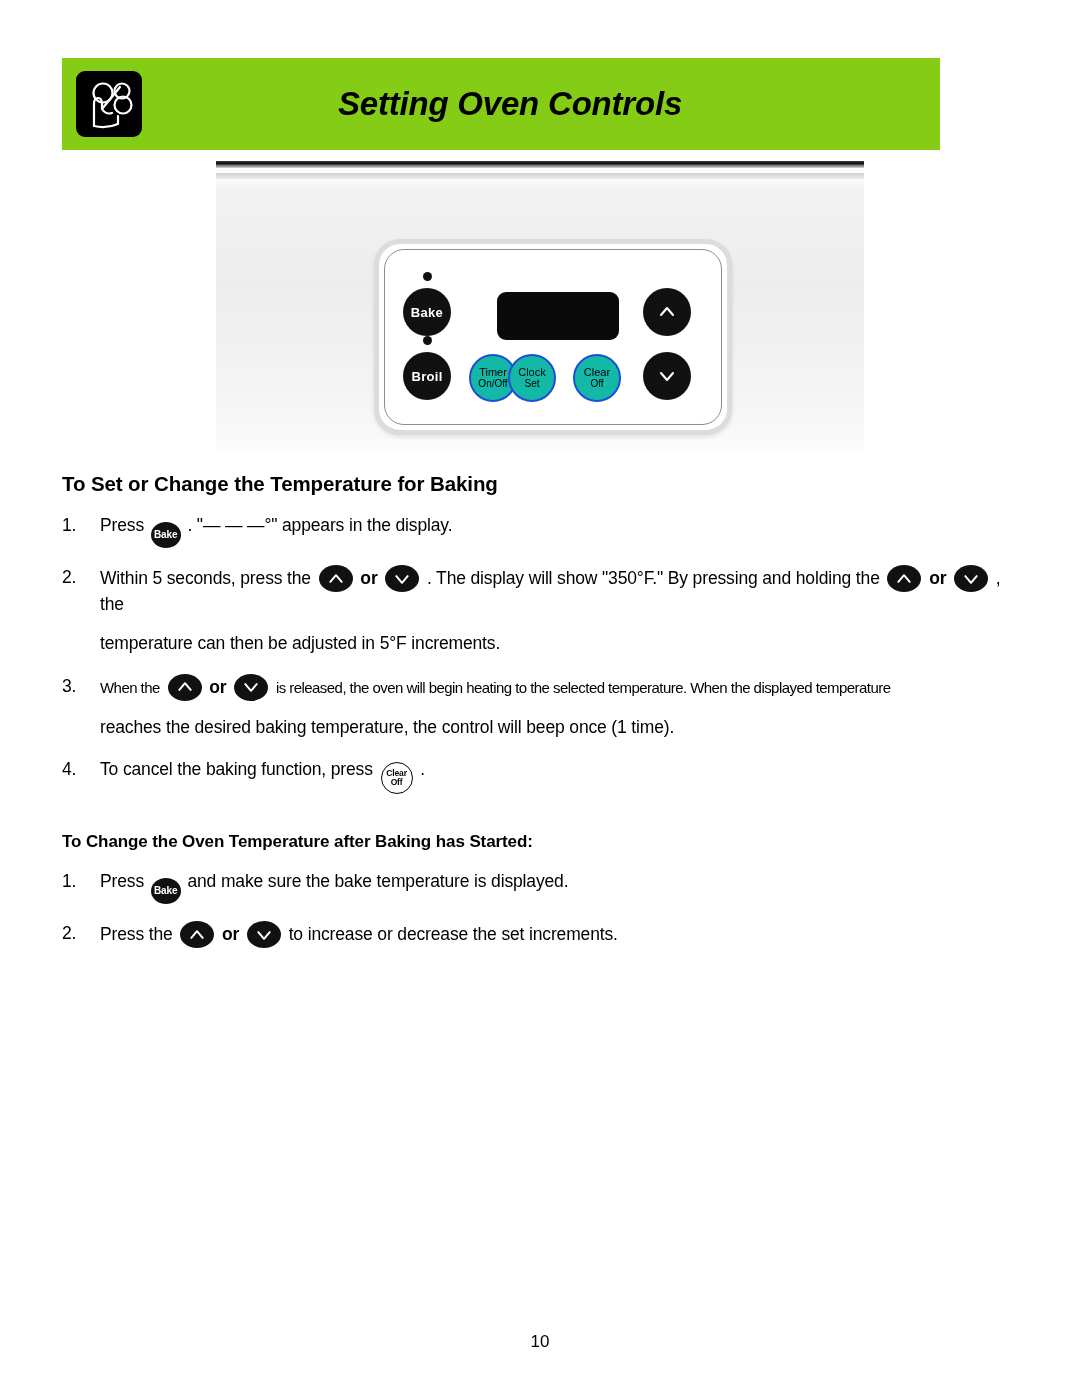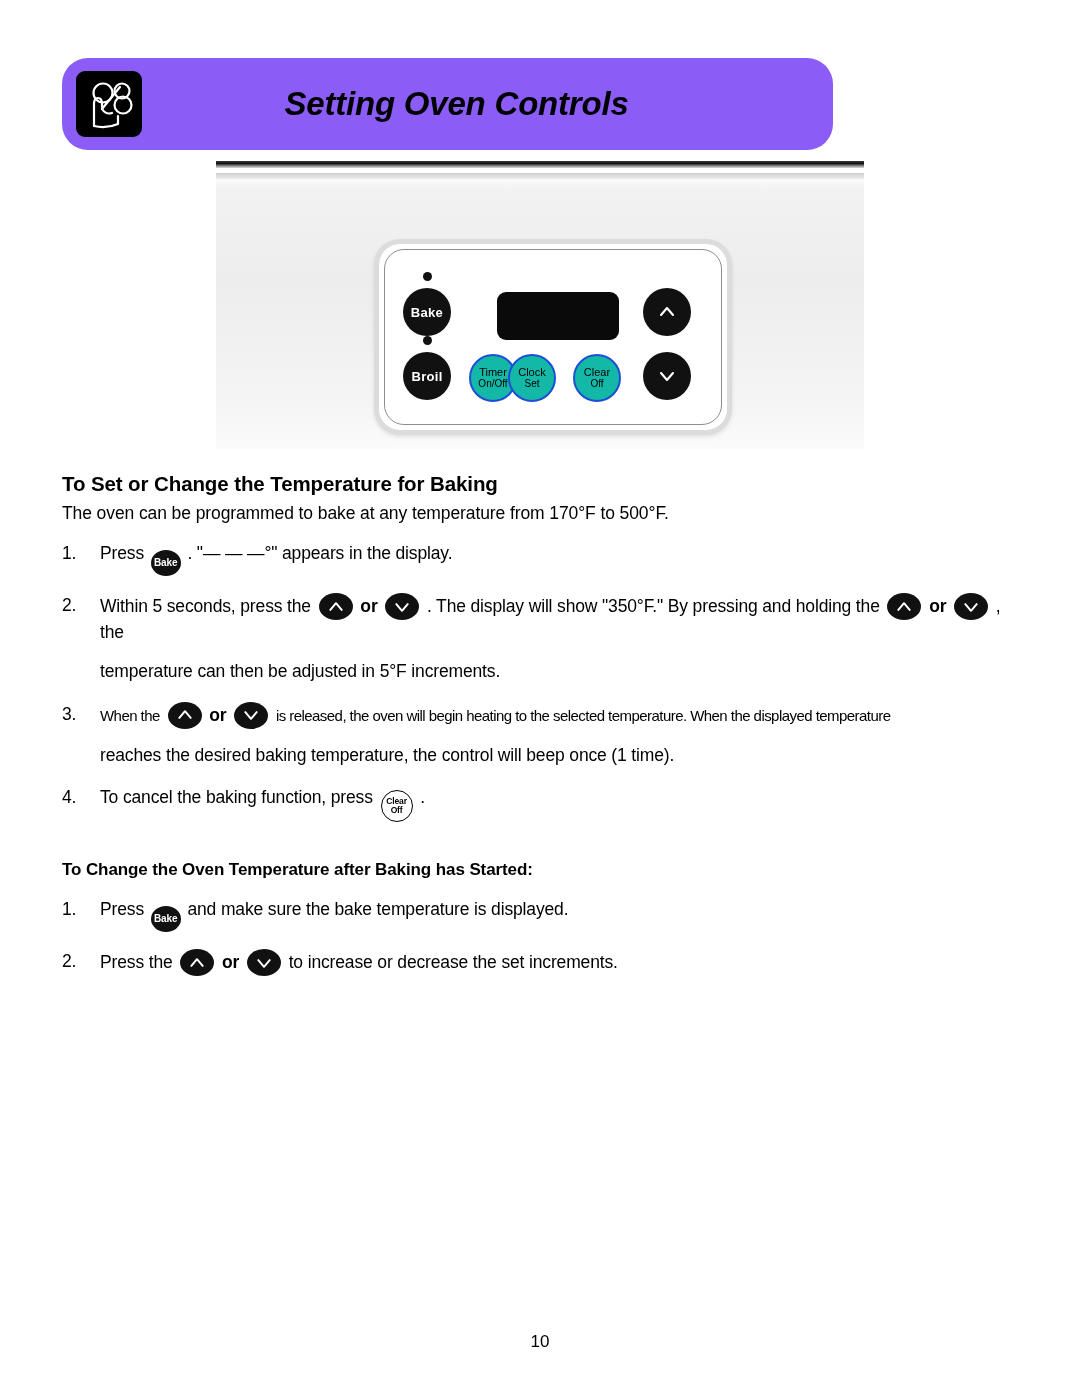--- a/index.html
+++ b/index.html
@@ -15,26 +15,25 @@
     font-family: "Liberation Sans", sans-serif;
     color: #000000;
     overflow: hidden;
   }
 
   
   .header-band {
     position: absolute;
     left: 62px;
     top: 58px;
-    width: 771px;
+    width: 878px;
     height: 92px;
-    background: #8b5cf6;
+    background: #84cc16;
     display: flex;
     align-items: center;
-    border-radius: 26px;
   }
   .header-icon-box {
     position: absolute;
     left: 14px;
     top: 13px;
     width: 66px;
     height: 66px;
     background: #000000;
     border-radius: 9px;
   }
@@ -351,21 +350,20 @@
         </svg>
       </div>
 
     </div>
   </div>
 </div>
 
 <div class="content">
 
   <h2 class="section-title">To Set or Change the Temperature for Baking</h2>
-  <p class="lead">The oven can be programmed to bake at any temperature from 170°F to 500°F.</p>
 
 
   <ol class="steps">
 
     <li>
       <span class="num">1.</span>
       <span>Press</span>
       <span class="inline-bake">Bake</span>
       <span>. "— — —°" appears in the display.</span>
     </li>

